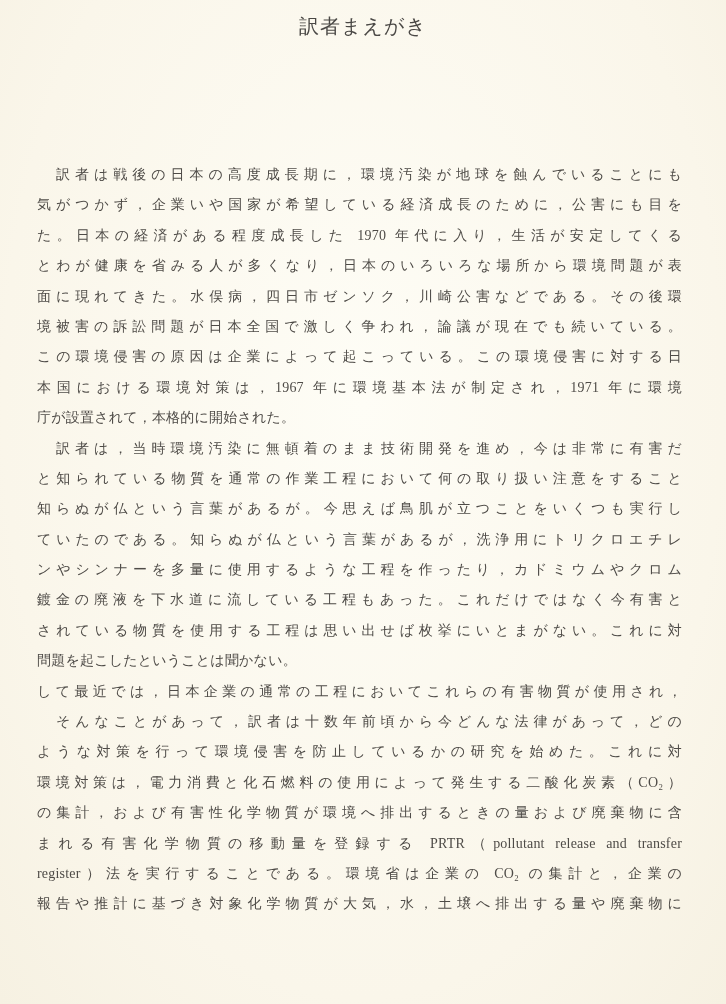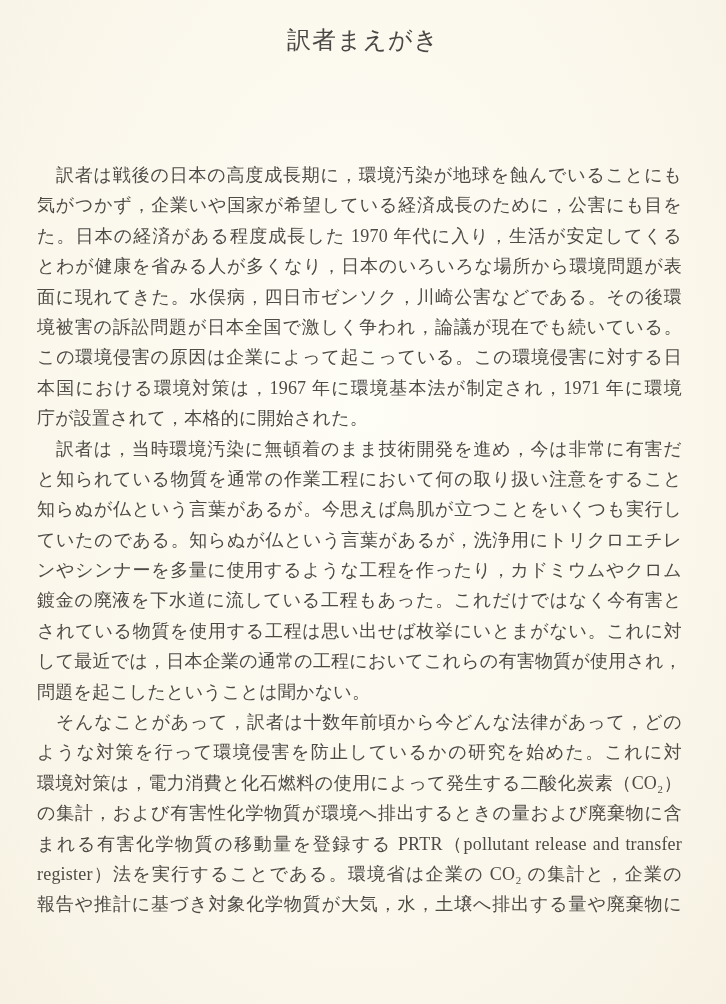--- a/index.html
+++ b/index.html
@@ -8,38 +8,38 @@
     width:726px;
     height:1004px;
     background:#fbf8ef;
     background-image:radial-gradient(ellipse at 50% 40%, #fefdf6 0%, #faf6ea 70%, #f6f1e2 100%);
     overflow:hidden;
     font-family:"Liberation Serif","DejaVu Serif",serif;
     color:#4e4b47;
   }
   .title{
     position:absolute;
-    top:24px;
+    top:13px;
     left:0;
     width:100%;
     text-align:center;
-    font-size:24px;
+    font-size:20px;
     font-weight:normal;
     letter-spacing:1px;
     color:#4a4845;
     margin:0;
   }
   .body-text{
     position:absolute;
     top:160px;
     left:37px;
     width:645px;
   }
   .line{
-    font-size:18px;
+    font-size:14px;
     line-height:30.4px;
     height:30.4px;
     text-align:justify;
     text-align-last:justify;
     white-space:normal;
     overflow:hidden;
     letter-spacing:0.2px;
   }
   .line.indent{ text-indent:19px; }
   .line.para-end{ text-align-last:left; }
@@ -66,22 +66,22 @@
     </div>
 
     <div class="paragraph">
       <div class="line indent">訳者は，当時環境汚染に無頓着のまま技術開発を進め，今は非常に有害だ</div>
       <div class="line">と知られている物質を通常の作業工程において何の取り扱い注意をすること</div>
       <div class="line">知らぬが仏という言葉があるが。今思えば鳥肌が立つことをいくつも実行し</div>
       <div class="line">ていたのである。知らぬが仏という言葉があるが，洗浄用にトリクロエチレ</div>
       <div class="line">ンやシンナーを多量に使用するような工程を作ったり，カドミウムやクロム</div>
       <div class="line">鍍金の廃液を下水道に流している工程もあった。これだけではなく今有害と</div>
       <div class="line">されている物質を使用する工程は思い出せば枚挙にいとまがない。これに対</div>
+      <div class="line para-end">問題を起こしたということは聞かない。</div>
       <div class="line">して最近では，日本企業の通常の工程においてこれらの有害物質が使用され，</div>
-      <div class="line para-end">問題を起こしたということは聞かない。</div>
     </div>
 
     <div class="paragraph">
       <div class="line indent">そんなことがあって，訳者は十数年前頃から今どんな法律があって，どの</div>
       <div class="line">ような対策を行って環境侵害を防止しているかの研究を始めた。これに対</div>
       <div class="line">環境対策は，電力消費と化石燃料の使用によって発生する二酸化炭素（CO₂）</div>
       <div class="line">の集計，および有害性化学物質が環境へ排出するときの量および廃棄物に含</div>
       <div class="line">まれる有害化学物質の移動量を登録する PRTR（pollutant release and transfer</div>
       <div class="line">register）法を実行することである。環境省は企業の CO₂ の集計と，企業の</div>
       <div class="line">報告や推計に基づき対象化学物質が大気，水，土壌へ排出する量や廃棄物に</div>

